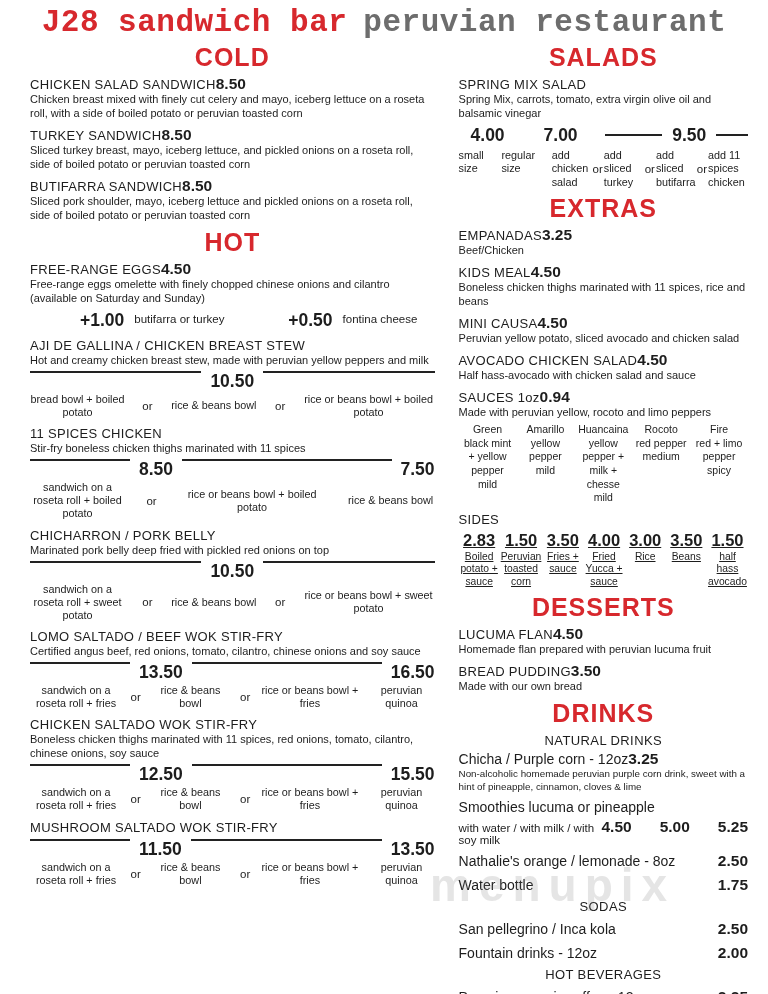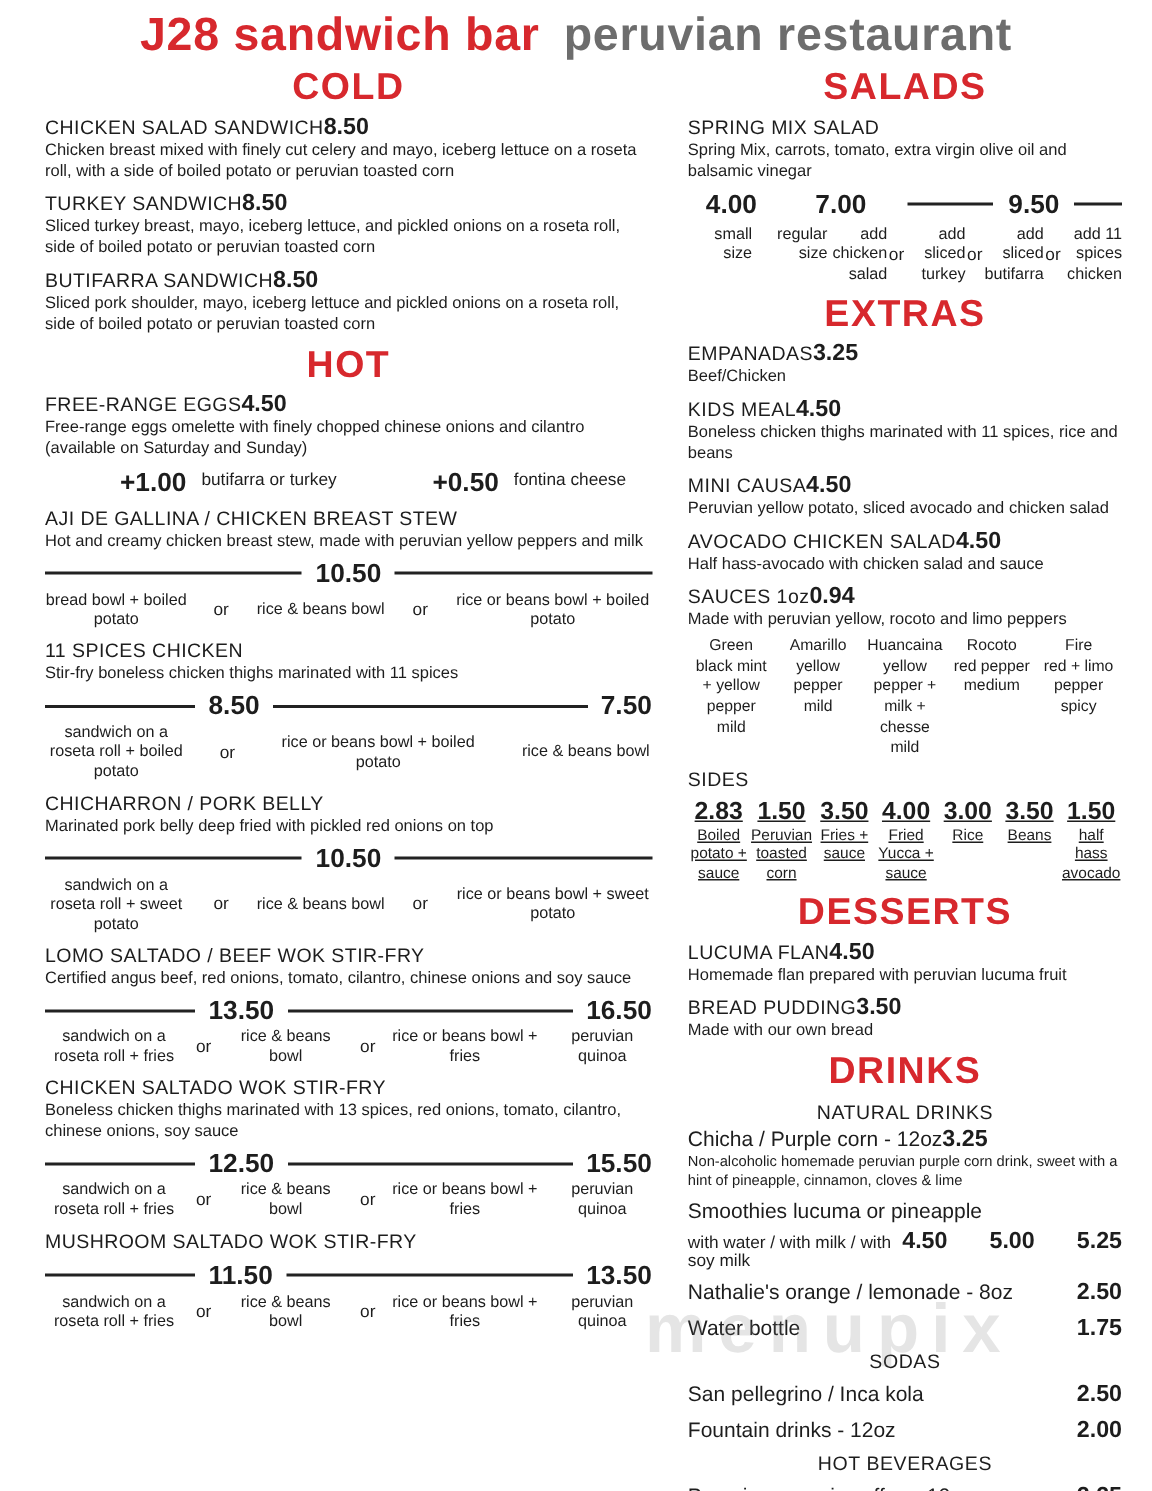--- a/index.html
+++ b/index.html
@@ -1,54 +1,54 @@
 <!DOCTYPE html>
 <html><head>
 <meta charset="utf-8">
 <style>
   :root{ --red:#d7282d; --ink:#1d1d1d; --gray:#6d6d6d; }
   *{box-sizing:border-box;}
   html,body{margin:0;padding:0;}
   body{width:768px;height:994px;background:#ffffff;color:var(--ink);
        font-family:"Liberation Sans",sans-serif;overflow:hidden;position:relative;}
 
-  .masthead{display:flex;justify-content:center;align-items:baseline;gap:16px;padding-top:5px;}
+  .masthead{display:flex;justify-content:center;align-items:baseline;gap:16px;padding-top:5px;font-family:Liberation Mono, monospace;}
   .brand{color:var(--red);font-size:31px;font-weight:bold;letter-spacing:.5px;}
   .brand-sub{color:var(--gray);font-size:31px;font-weight:bold;letter-spacing:.5px;}
 
   .cols{display:flex;gap:24px;padding:0 20px 0 30px;position:relative;z-index:1;}
   .col-left{flex:0 0 340px;}
   .col-right{flex:1;min-width:0;}
 
   .sec{color:var(--red);font-size:25px;font-weight:bold;text-align:center;letter-spacing:1px;margin:3px 0 3px;}
   .mi{margin:2px 0 5px;}
   .mi-row{display:flex;align-items:baseline;}
   .mi-name{font-size:13px;letter-spacing:.3px;}
   .mi-price{font-weight:bold;font-size:15.5px;}
   .mi-desc{margin:0;font-size:11px;line-height:1.27;}
 
-  .prow{display:flex;align-items:center;gap:9px;margin-top:3px;}
+  .prow{display:flex;gap:9px;margin-top:3px;}
   .bp{font-weight:bold;font-size:17.5px;white-space:nowrap;}
   .rl{flex:1;border-top:2px solid #222;height:0;}
   .rl.sh{flex:0 0 100px;}
   .orow{display:flex;justify-content:space-between;align-items:center;
         font-size:10.8px;line-height:1.22;text-align:center;margin-top:1px;}
   .or{font-size:11.5px;align-self:center;padding:0 1px;}
   .o95{width:95px}.o85{width:88px}.o135{width:132px}.o150{width:148px}
   .o90{width:92px}.o80{width:82px}.o100{width:102px}.o70{width:66px}
 
   .addons{display:flex;align-items:center;margin:4px 0 2px 50px;gap:10px;}
   .addon-label{font-size:11.5px;line-height:1.2;width:92px;}
   .agap{width:42px;}
 
   .sprow{display:flex;align-items:center;gap:10px;margin-top:4px;}
   .sp1{width:58px;text-align:center;}
   .sp2{width:68px;text-align:center;}
   .rl.end{flex:.55;}
-  .slabels{display:flex;justify-content:space-between;font-size:10.8px;text-align:right;line-height:1.25;margin-top:3px;}
+  .slabels{display:flex;justify-content:space-between;font-size:10.8px;text-align:left;line-height:1.25;margin-top:3px;}
   .sl1{width:58px}.sl2{width:68px}.sla{width:54px}
 
   .sauces{display:flex;justify-content:space-between;text-align:center;font-size:10.5px;line-height:1.3;margin:3px 0 4px;}
   .sauce{flex:1;padding:0 2px;}
   .s-title,.s-sub,.s-heat{display:block;}
 
   .sides-row{display:flex;text-align:center;margin:3px 0 2px;}
   .side{flex:1;padding:0 1px;text-decoration:underline;}
   .side .bp{font-size:16.5px;}
   .side-label{font-size:10.3px;line-height:1.2;display:block;margin-top:1px;}
@@ -186,21 +186,21 @@
           <span class="or">or</span>
           <span class="o80">rice &amp; beans bowl</span>
           <span class="or">or</span>
           <span class="o100">rice or beans bowl + fries</span>
           <span class="o70">peruvian quinoa</span>
         </div>
       </div>
 
       <div class="mi">
         <span class="mi-name">CHICKEN SALTADO WOK STIR-FRY</span>
-        <p class="mi-desc">Boneless chicken thighs marinated with 13 spices, red onions, tomato, cilantro, chinese onions, soy sauce</p>
+        <p class="mi-desc">Boneless chicken thighs marinated with 11 spices, red onions, tomato, cilantro, chinese onions, soy sauce</p>
         <div class="prow">
           <span class="rl sh"></span>
           <span class="bp">12.50</span>
           <span class="rl"></span>
           <span class="bp">15.50</span>
         </div>
         <div class="orow">
           <span class="o90">sandwich on a roseta roll + fries</span>
           <span class="or">or</span>
           <span class="o80">rice &amp; beans bowl</span>

